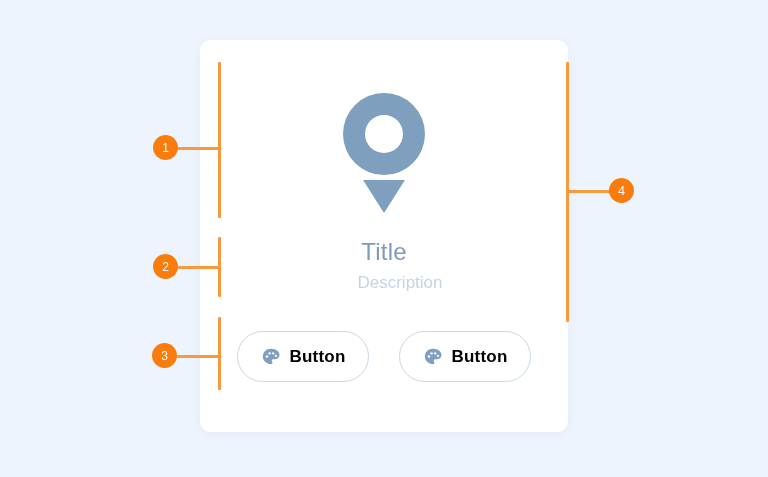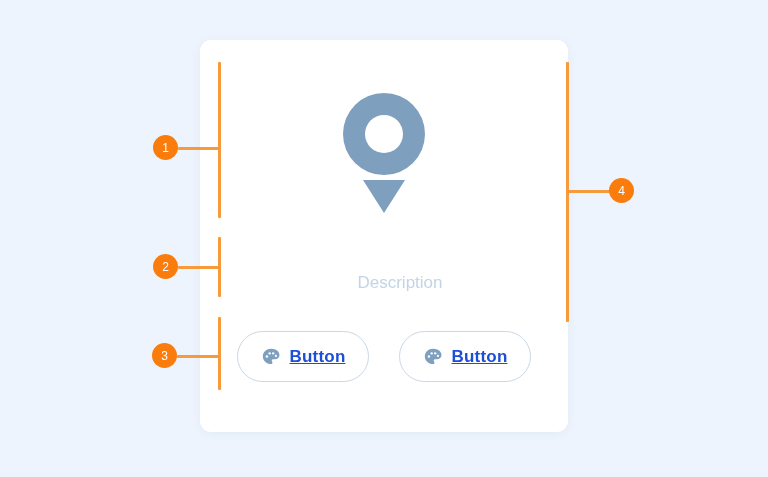--- a/index.html
+++ b/index.html
@@ -112,23 +112,22 @@
     box-sizing: border-box;
     background: #ffffff;
     border: 1.6px solid #c9d8e6;
     border-radius: 26px;
     cursor: pointer;
     padding: 0;
   }
   .pill-button .btn-label {
     font-size: 17px;
     font-weight: bold;
-    color: #1d4ed8;
+    color: #000000;
     letter-spacing: 0.2px;
-    text-decoration: underline;
   }
   .palette-icon {
     width: 20px;
     height: 20px;
     display: block;
     flex: 0 0 auto;
   }
 
   
   .vline {
@@ -178,20 +177,21 @@
 
 <div id="stage">
 
   <div id="card">
 
     <div id="pin-icon">
       <div id="pin-ring"></div>
       <div id="pin-tri"></div>
     </div>
 
+    <div id="title">Title</div>
 
     <div id="description">Description</div>
 
     <div id="button-row">
 
       <button class="pill-button">
         <svg class="palette-icon" viewBox="0 0 24 24">
           <path fill="#7f9fbe" d="M12 2.2C6.6 2.2 2.2 6.3 2.2 11.4c0 5 4.4 9.1 9.8 9.1 1 0 1.8-.8 1.8-1.7 0-.45-.18-.85-.46-1.15-.28-.3-.45-.7-.45-1.13 0-.95.8-1.72 1.8-1.72h2.1c3 0 5.4-2.3 5.4-5.1 0-4.1-4.4-7.5-9.8-7.5z"></path>
           <circle cx="7.1" cy="11.3" r="1.5" fill="#ffffff"></circle>
           <circle cx="10.4" cy="7.6" r="1.4" fill="#ffffff"></circle>

